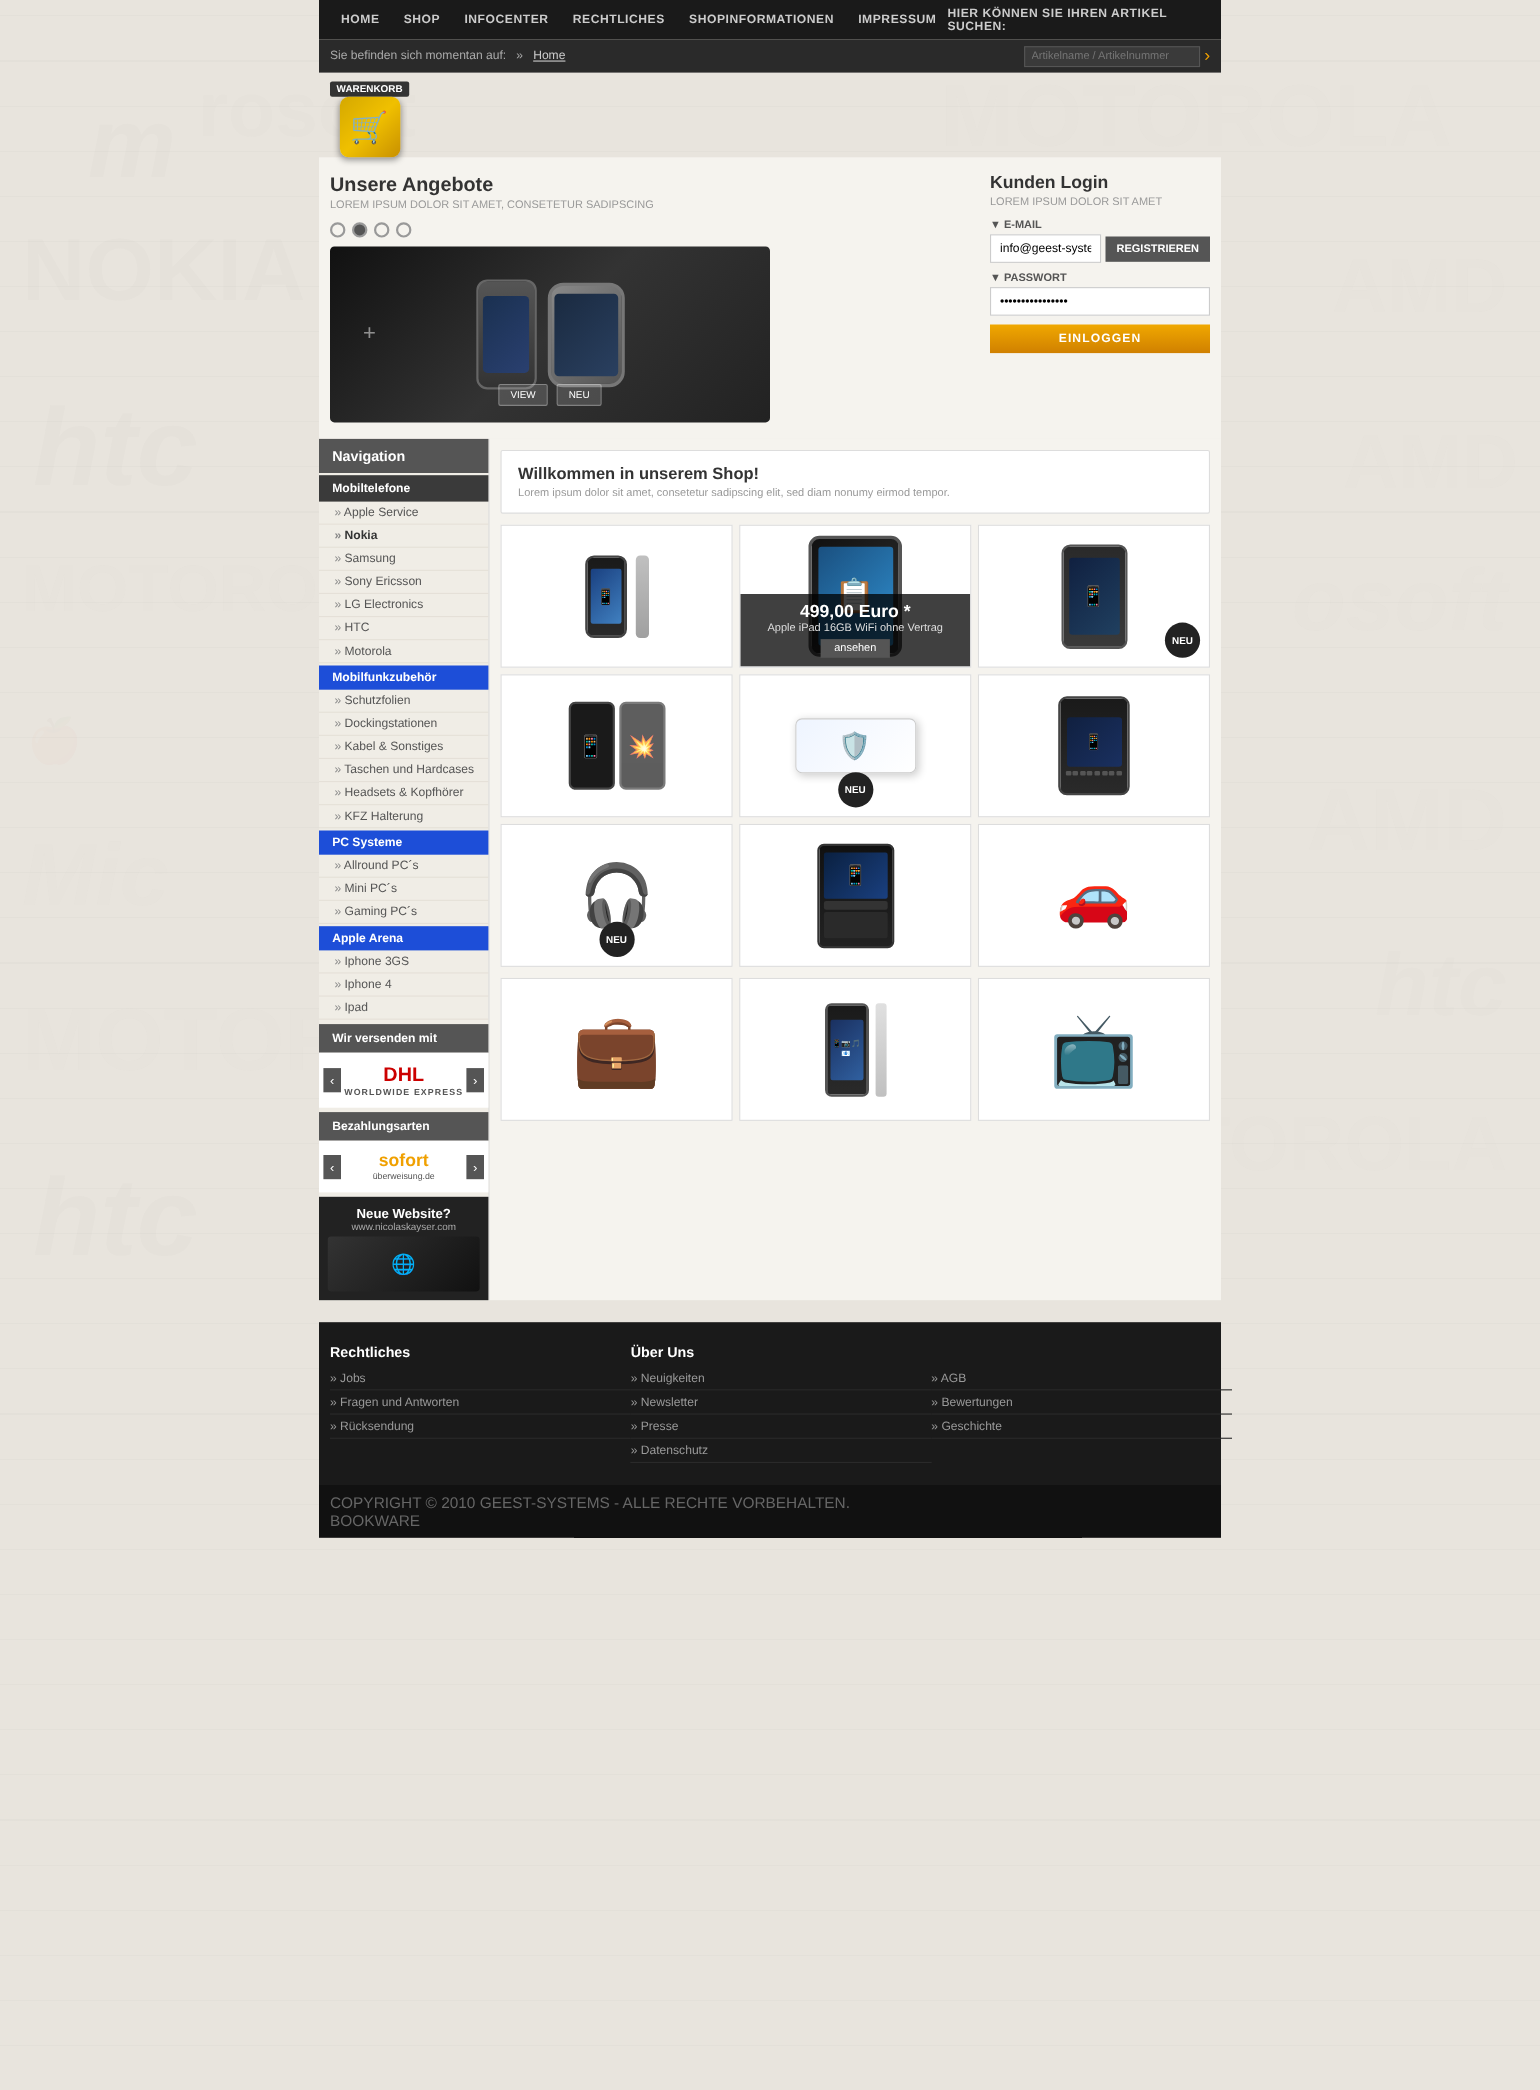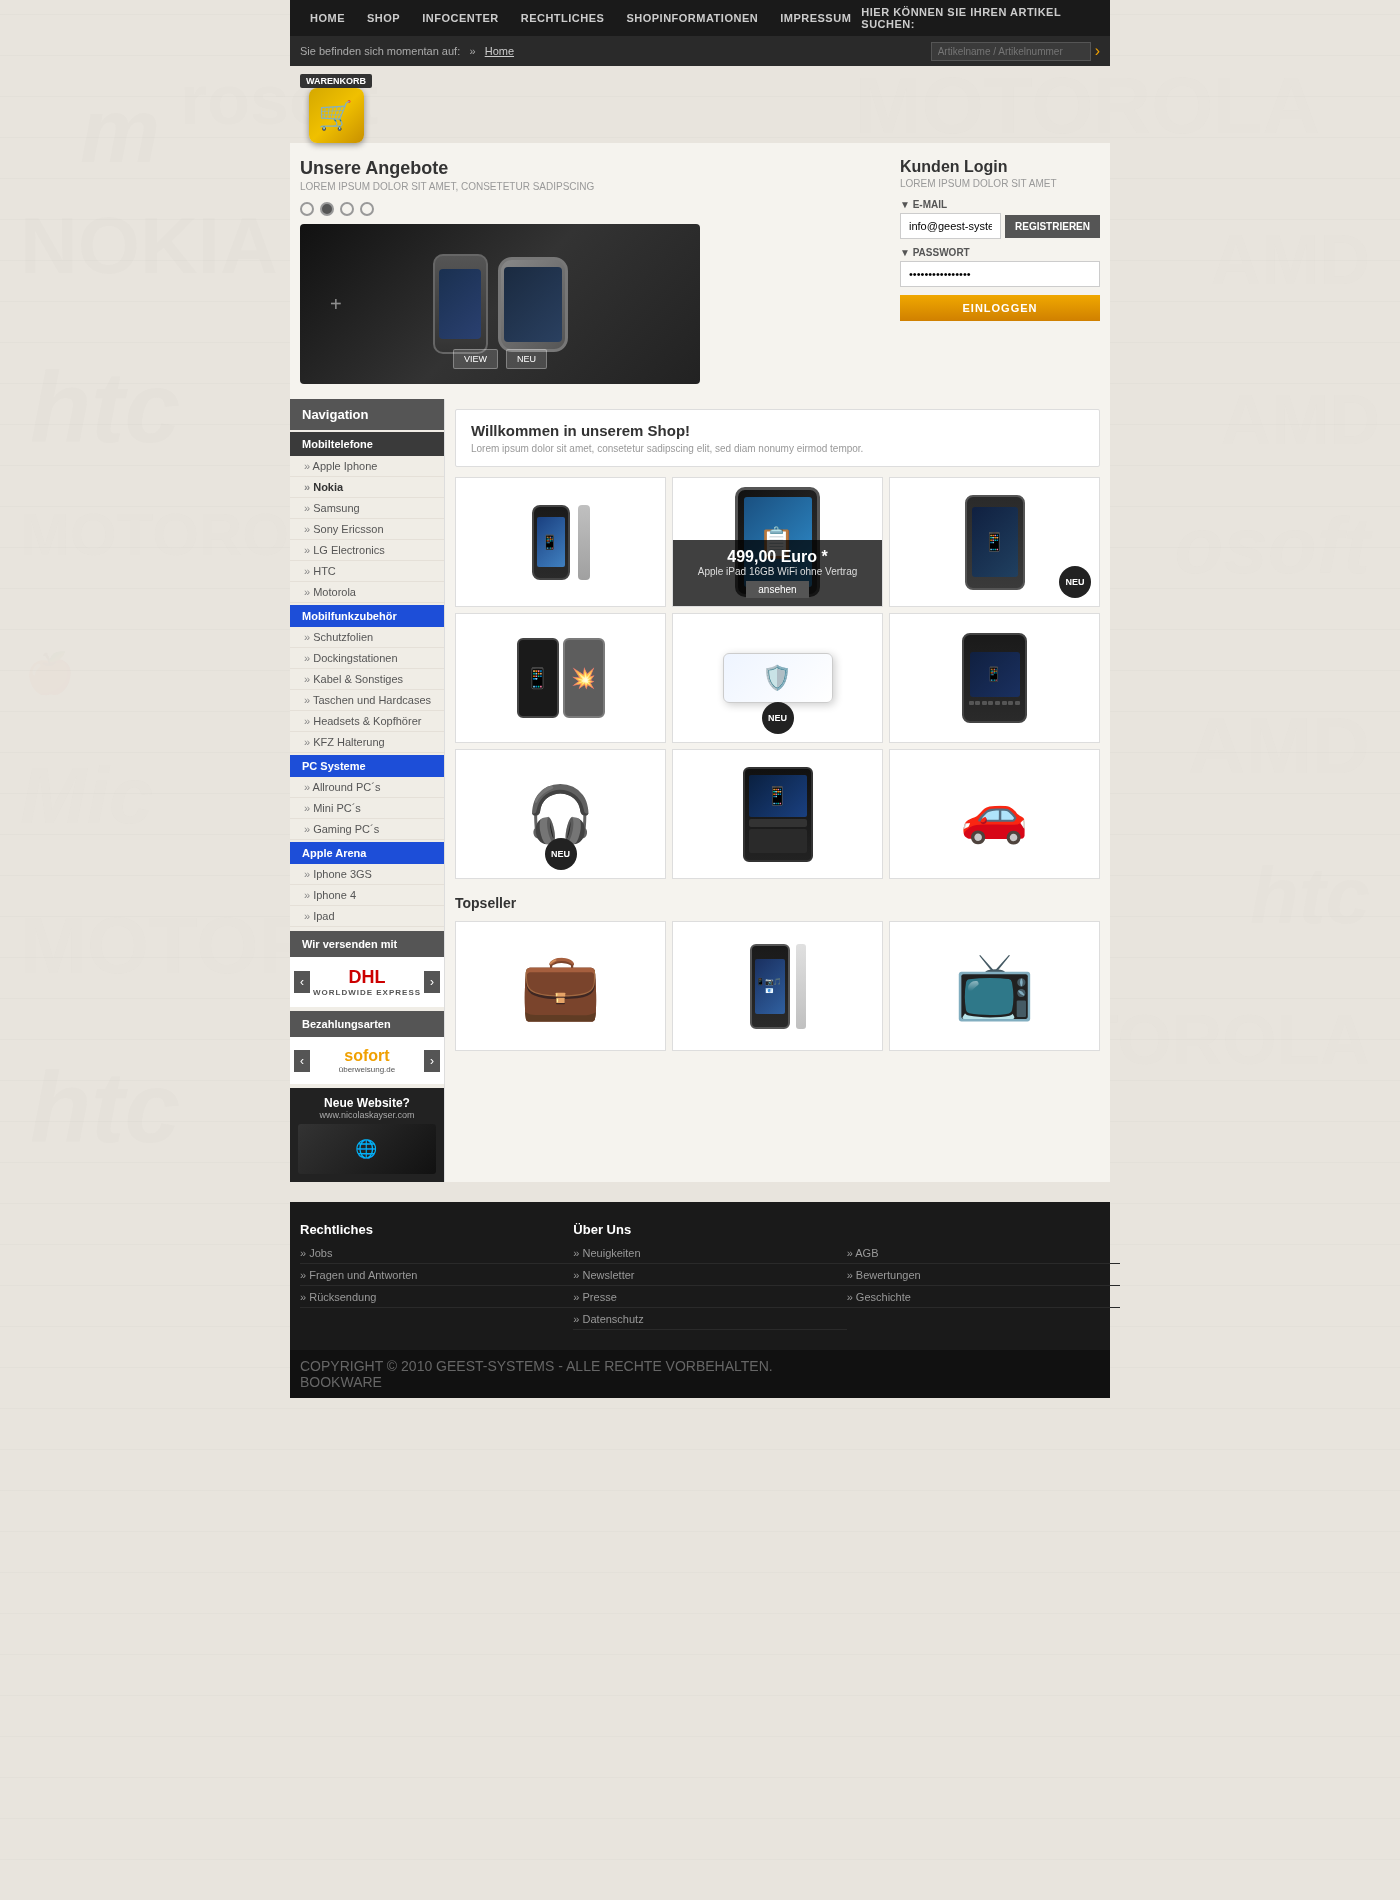--- a/index.html
+++ b/index.html
@@ -861,21 +861,21 @@
       <button class="btn-login">EINLOGGEN</button>
     </div>
   </div>
 
   <div class="main-content">
 
     <div class="sidebar">
       <div class="sidebar-nav-header">Navigation</div>
 
       <div class="sidebar-category">Mobiltelefone</div>
-      <a href="#" class="sidebar-link">Apple Iphone</a>
+      <a href="#" class="sidebar-link">Apple Service</a>
       <a href="#" class="sidebar-link active">Nokia</a>
       <a href="#" class="sidebar-link">Samsung</a>
       <a href="#" class="sidebar-link">Sony Ericsson</a>
       <a href="#" class="sidebar-link">LG Electronics</a>
       <a href="#" class="sidebar-link">HTC</a>
       <a href="#" class="sidebar-link">Motorola</a>
 
       <div class="sidebar-section-header">Mobilfunkzubehör</div>
       <a href="#" class="sidebar-link">Schutzfolien</a>
       <a href="#" class="sidebar-link">Dockingstationen</a>
@@ -1006,21 +1006,20 @@
           </div>
         </div>
 
         <div class="product-card">
           <div style="display:flex;align-items:center;justify-content:center;width:100%;height:100%;">
             <div style="font-size:55px;color:#333;">🚗</div>
           </div>
         </div>
       </div>
 
-      <div class="section-label">Topseller</div>
 
       <div class="products-grid">
 
         <div class="product-card">
           <div style="font-size:65px;">💼</div>
         </div>
 
         <div class="product-card">
           <div class="iphone4-front">
             <div class="i4-shape">

